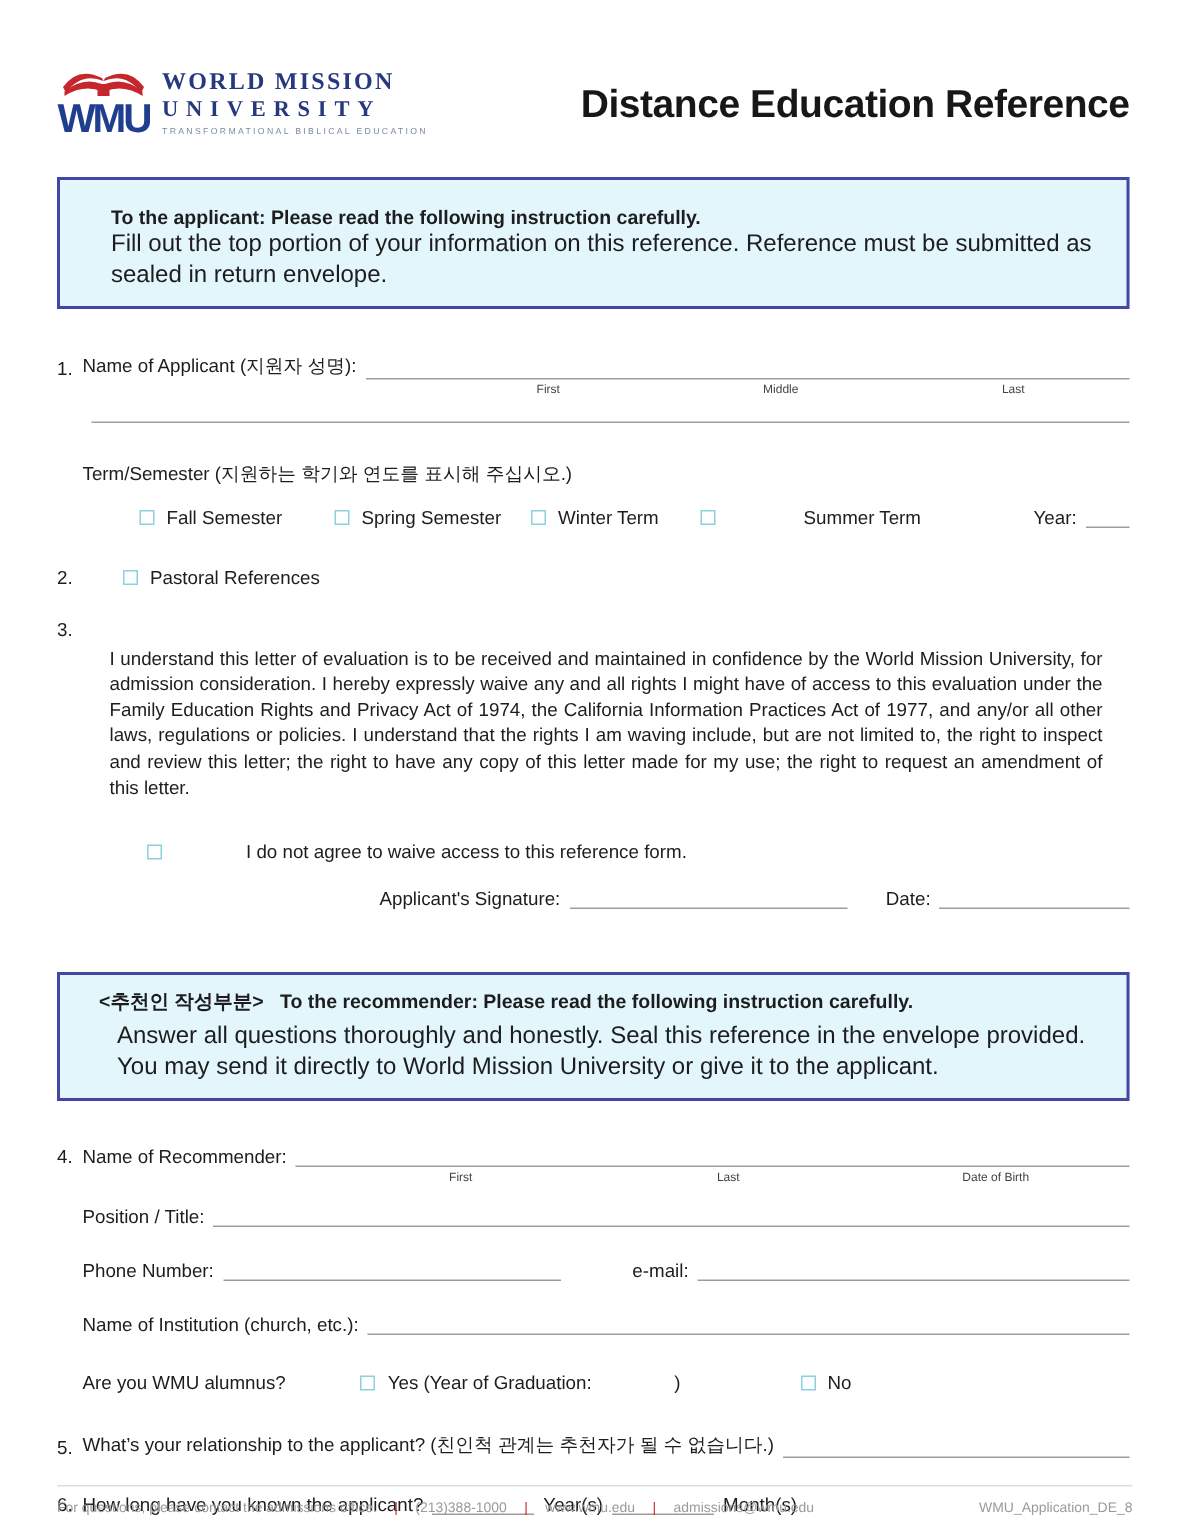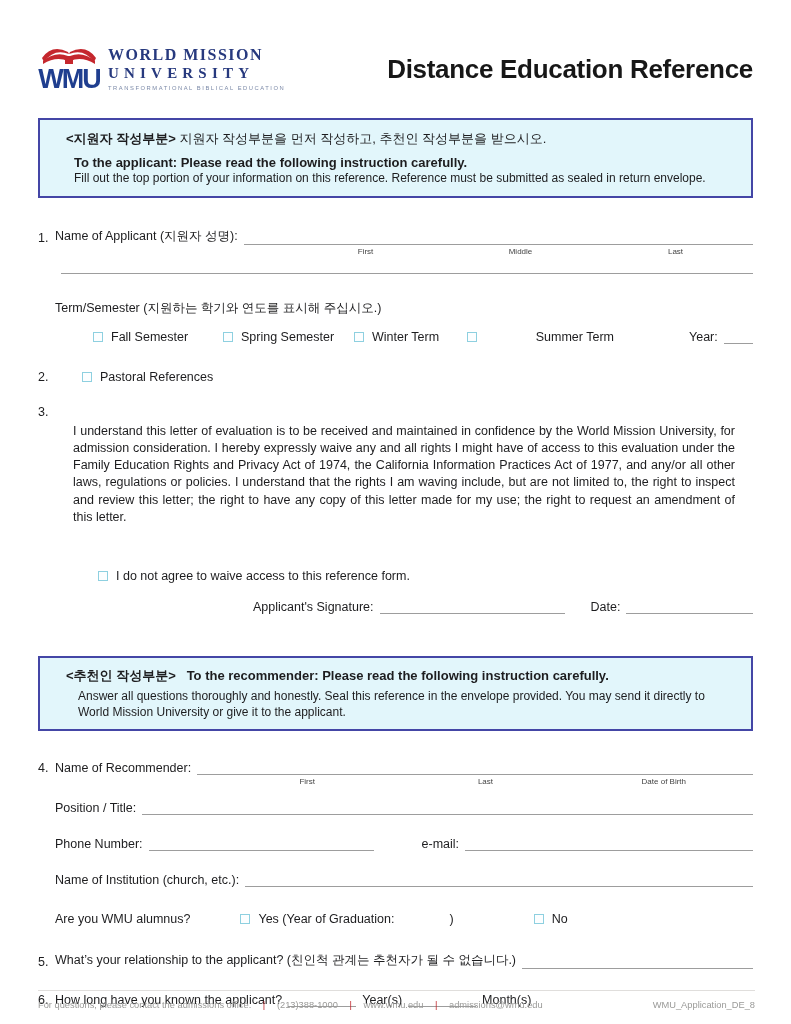--- a/index.html
+++ b/index.html
@@ -28,21 +28,21 @@
   .doc-title { font-size:26px; font-weight:bold; color:#171717; margin-top:14px; letter-spacing:-0.3px; }
 
   
   .ibox {
     border:2px solid #4446a6; background:#e2f6fb;
     padding:10px 14px 9px 26px; margin-top:20px;
   }
   .ibox .kline { font-size:13px; }
   .ibox .kbold { font-weight:bold; }
   .ibox .h { font-weight:bold; font-size:13px; margin:7px 0 1px 8px; }
-  .ibox .b { font-size:12px; margin-left:8px; line-height:1.3; }
+  .ibox .b { font-size:16px; margin-left:8px; line-height:1.3; }
   .ibox2 { margin-top:42px; padding-top:9px; }
   .ibox2 .kline { font-weight:bold; }
   .ibox2 .b { margin-top:4px;margin-left:12px; }
 
   
   .row { display:flex; align-items:flex-end; }
   .num { width:17px; flex:0 0 17px; }
   .lbl { white-space:nowrap; }
   .uline { flex:1; border-bottom:1px solid #9d9d9d; height:2px; margin-left:6px; }
   .uline-fixed { border-bottom:1px solid #9d9d9d; height:2px; margin:0 6px; }
@@ -63,21 +63,21 @@
   .term-opts .o1 { width:130px; } .term-opts .o2 { width:131px; }
   .term-opts .o3 { width:113px; } .term-opts .o4 { width:147px;justify-content:space-between; }
   .term-year { display:flex; flex:1; align-items:flex-end; margin-left:75px; }
 
   .sec2 { margin-top:26px; display:flex; align-items:center; }
   .sec2 .cbitem { margin-left:27px; }
 
   .sec3 { margin-top:21px; display:flex; }
   .sec3 p { margin:18px; text-align:justify; line-height:1.38; }
   .waive { margin-left:60px; margin-top:13px; }
-  .waive2 { margin-top:25px; }
+  .waive2 { margin-top:9px;gap:48px; }
   .sigrow { display:flex; align-items:flex-end; margin-top:17px; margin-left:215px; }
   .sig-line { width:185px; border-bottom:1px solid #9d9d9d; height:2px; margin-left:6px; }
   .date-lbl { margin-left:26px; }
   .date-line { flex:1; border-bottom:1px solid #9d9d9d; height:2px; margin-left:6px; }
 
   .sec4 { margin-top:30px; }
   .m-rname .subrow { margin-left:180px; }
   .m-pos { margin-top:15px; }
   .m-inst { margin-top:22px; }
   .m-phone { margin-top:22px; }
@@ -121,23 +121,20 @@
       <div class="logo-text">
         <div class="logo-line1">WORLD MISSION</div>
         <div class="logo-line2">UNIVERSITY</div>
         <div class="logo-tagline">TRANSFORMATIONAL BIBLICAL EDUCATION</div>
       </div>
     </div>
     <div class="doc-title">Distance Education Reference</div>
   </div>
 
   <div class="ibox">
-    <div class="kline">
-      <span class="kbold">&lt;지원자 작성부분&gt;</span><span> 지원자 작성부분을 먼저 작성하고, 추천인 작성부분을 받으시오.</span>
-    </div>
     <div class="h">To the applicant: Please read the following instruction carefully.</div>
     <div class="b">Fill out the top portion of your information on this reference. Reference must be submitted as sealed in return envelope.</div>
   </div>
 
   <div class="sec1 m-name">
     <div class="row">
       <span class="num">1.</span>
       <span class="lbl">Name of Applicant (지원자 성명):</span>
       <span class="uline"></span>
     </div>

